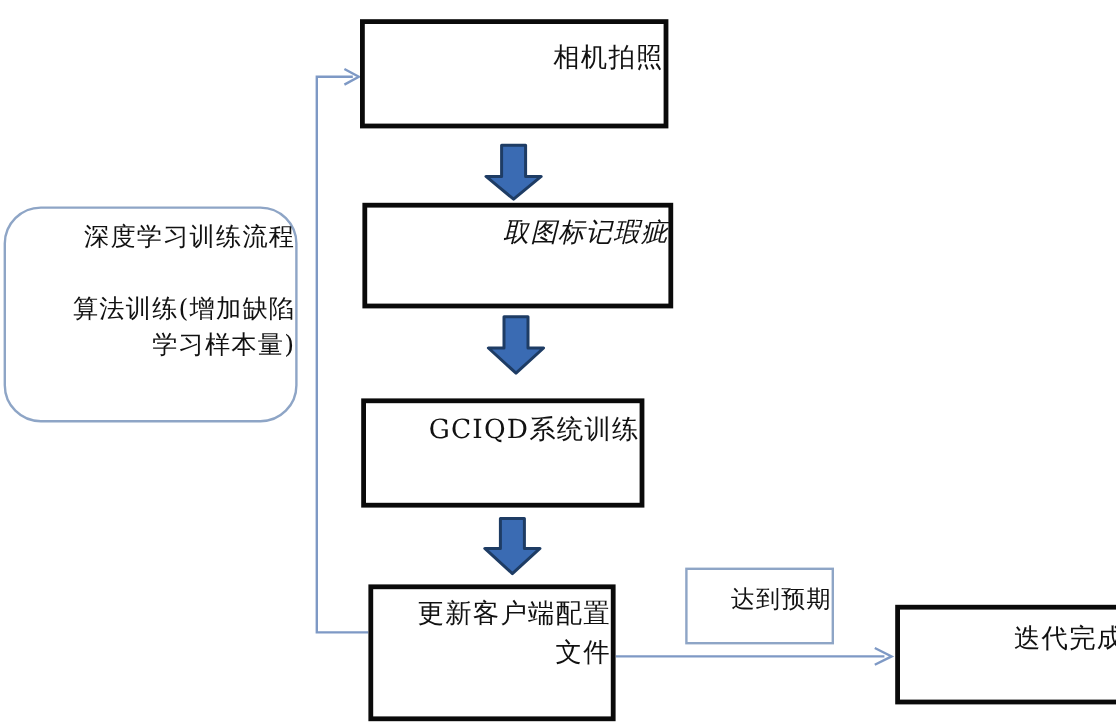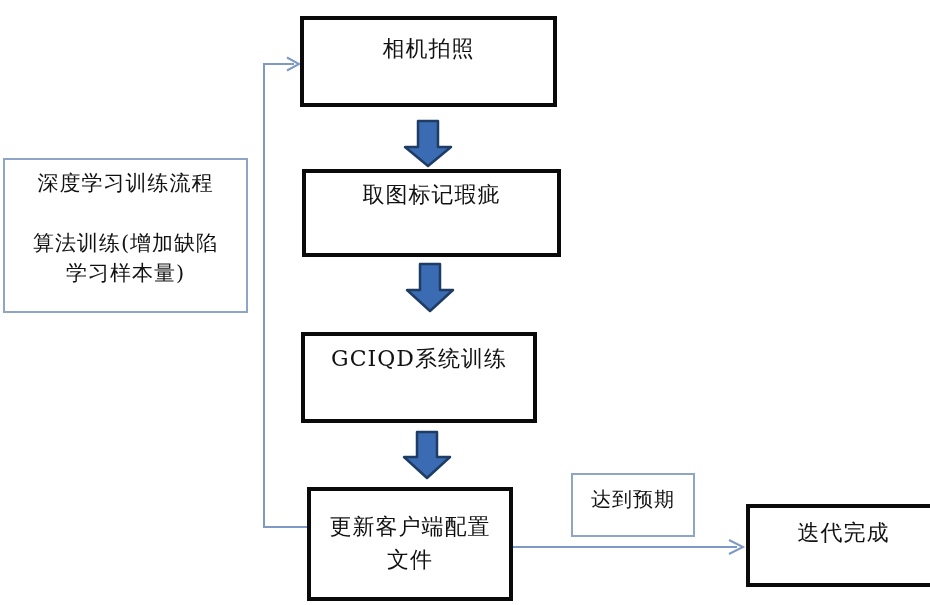--- a/index.html
+++ b/index.html
@@ -44,44 +44,44 @@
   .block-arrow {
     fill: var(--block-fill);
     stroke: var(--block-stroke);
     stroke-width: 2.5;
     stroke-linejoin: round;
   }
   .node {
     position: absolute;
     box-sizing: border-box;
     background: var(--bg);
-    text-align: center;
+    text-align: right;
   }
   .black {
     border: 4px solid var(--black-border);
   }
   .light {
     border: 2px solid var(--light-border);
   }
   .lbl {
     white-space: pre-line;
     font-size: 22px;
     line-height: 26px;
     letter-spacing: 1px;
   }
   
   .n-camera { left: 300px; top: 16px;  width: 257px; height: 91px; }
   .n-camera .lbl { padding-top: 16px; }
   .n-mark   { left: 302px; top: 169px; width: 259px; height: 88px; }
-  .n-mark .lbl { padding-top: 9px; }
+  .n-mark .lbl { padding-top: 9px; font-style: italic; }
   .n-train  { left: 301px; top: 308px; width: 236px; height: 91px; margin-top: 24px; }
   .n-train .lbl { padding-top: 10px; }
   .n-update { left: 307px; top: 487px; width: 206px; height: 114px; }
-  .n-update .lbl { padding-top: 19px; line-height: 33px; }
-  .n-note   { left: 3px;   top: 158px; width: 245px; height: 155px; }
+  .n-update .lbl { padding-top: 4px; line-height: 33px; }
+  .n-note   { left: 3px;   top: 172px; width: 245px; height: 180px; border-radius: 31px; }
   .n-note .lbl { padding-top: 8px; font-size: 21px; line-height: 30px; }
   .n-expect { left: 571px; top: 473px; width: 124px; height: 64px; }
   .n-expect .lbl { padding-top: 11px; font-size: 20px; }
   .n-done   { left: 746px; top: 504px; width: 195px; height: 83px; }
   .n-done .lbl { padding-top: 12px; }
 </style>
 </head>
 <body>
 
 <div class="canvas">

